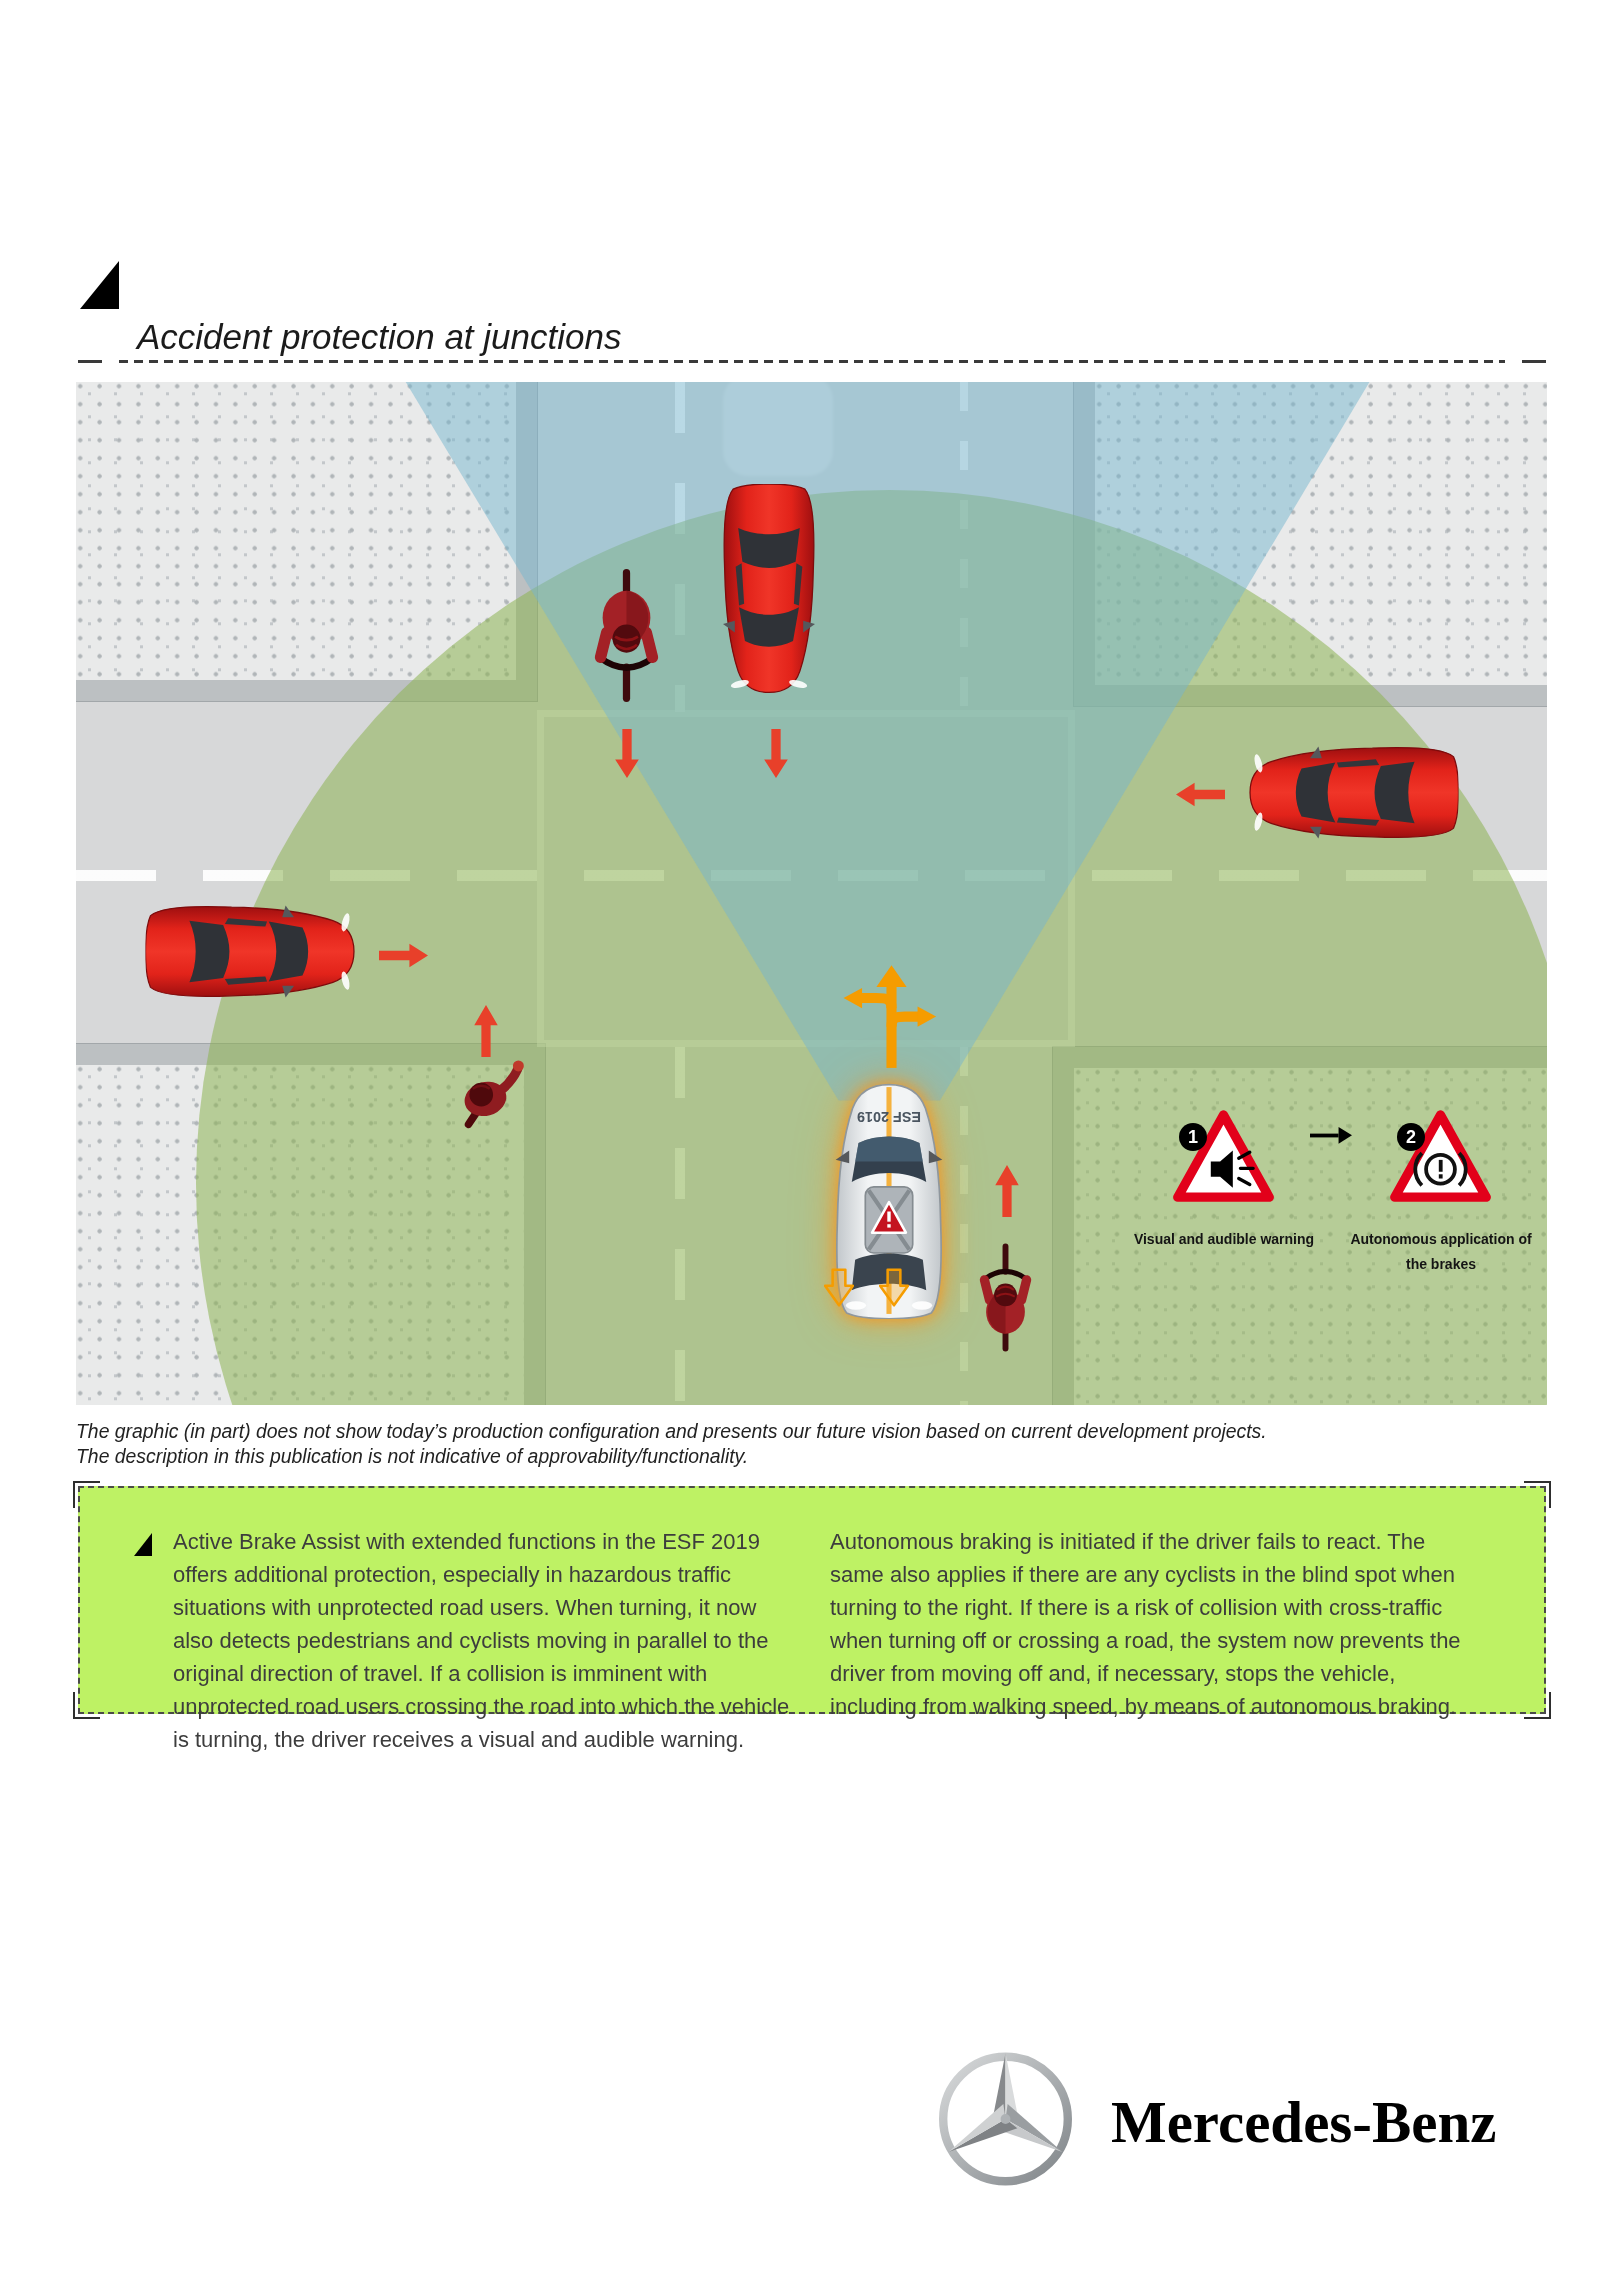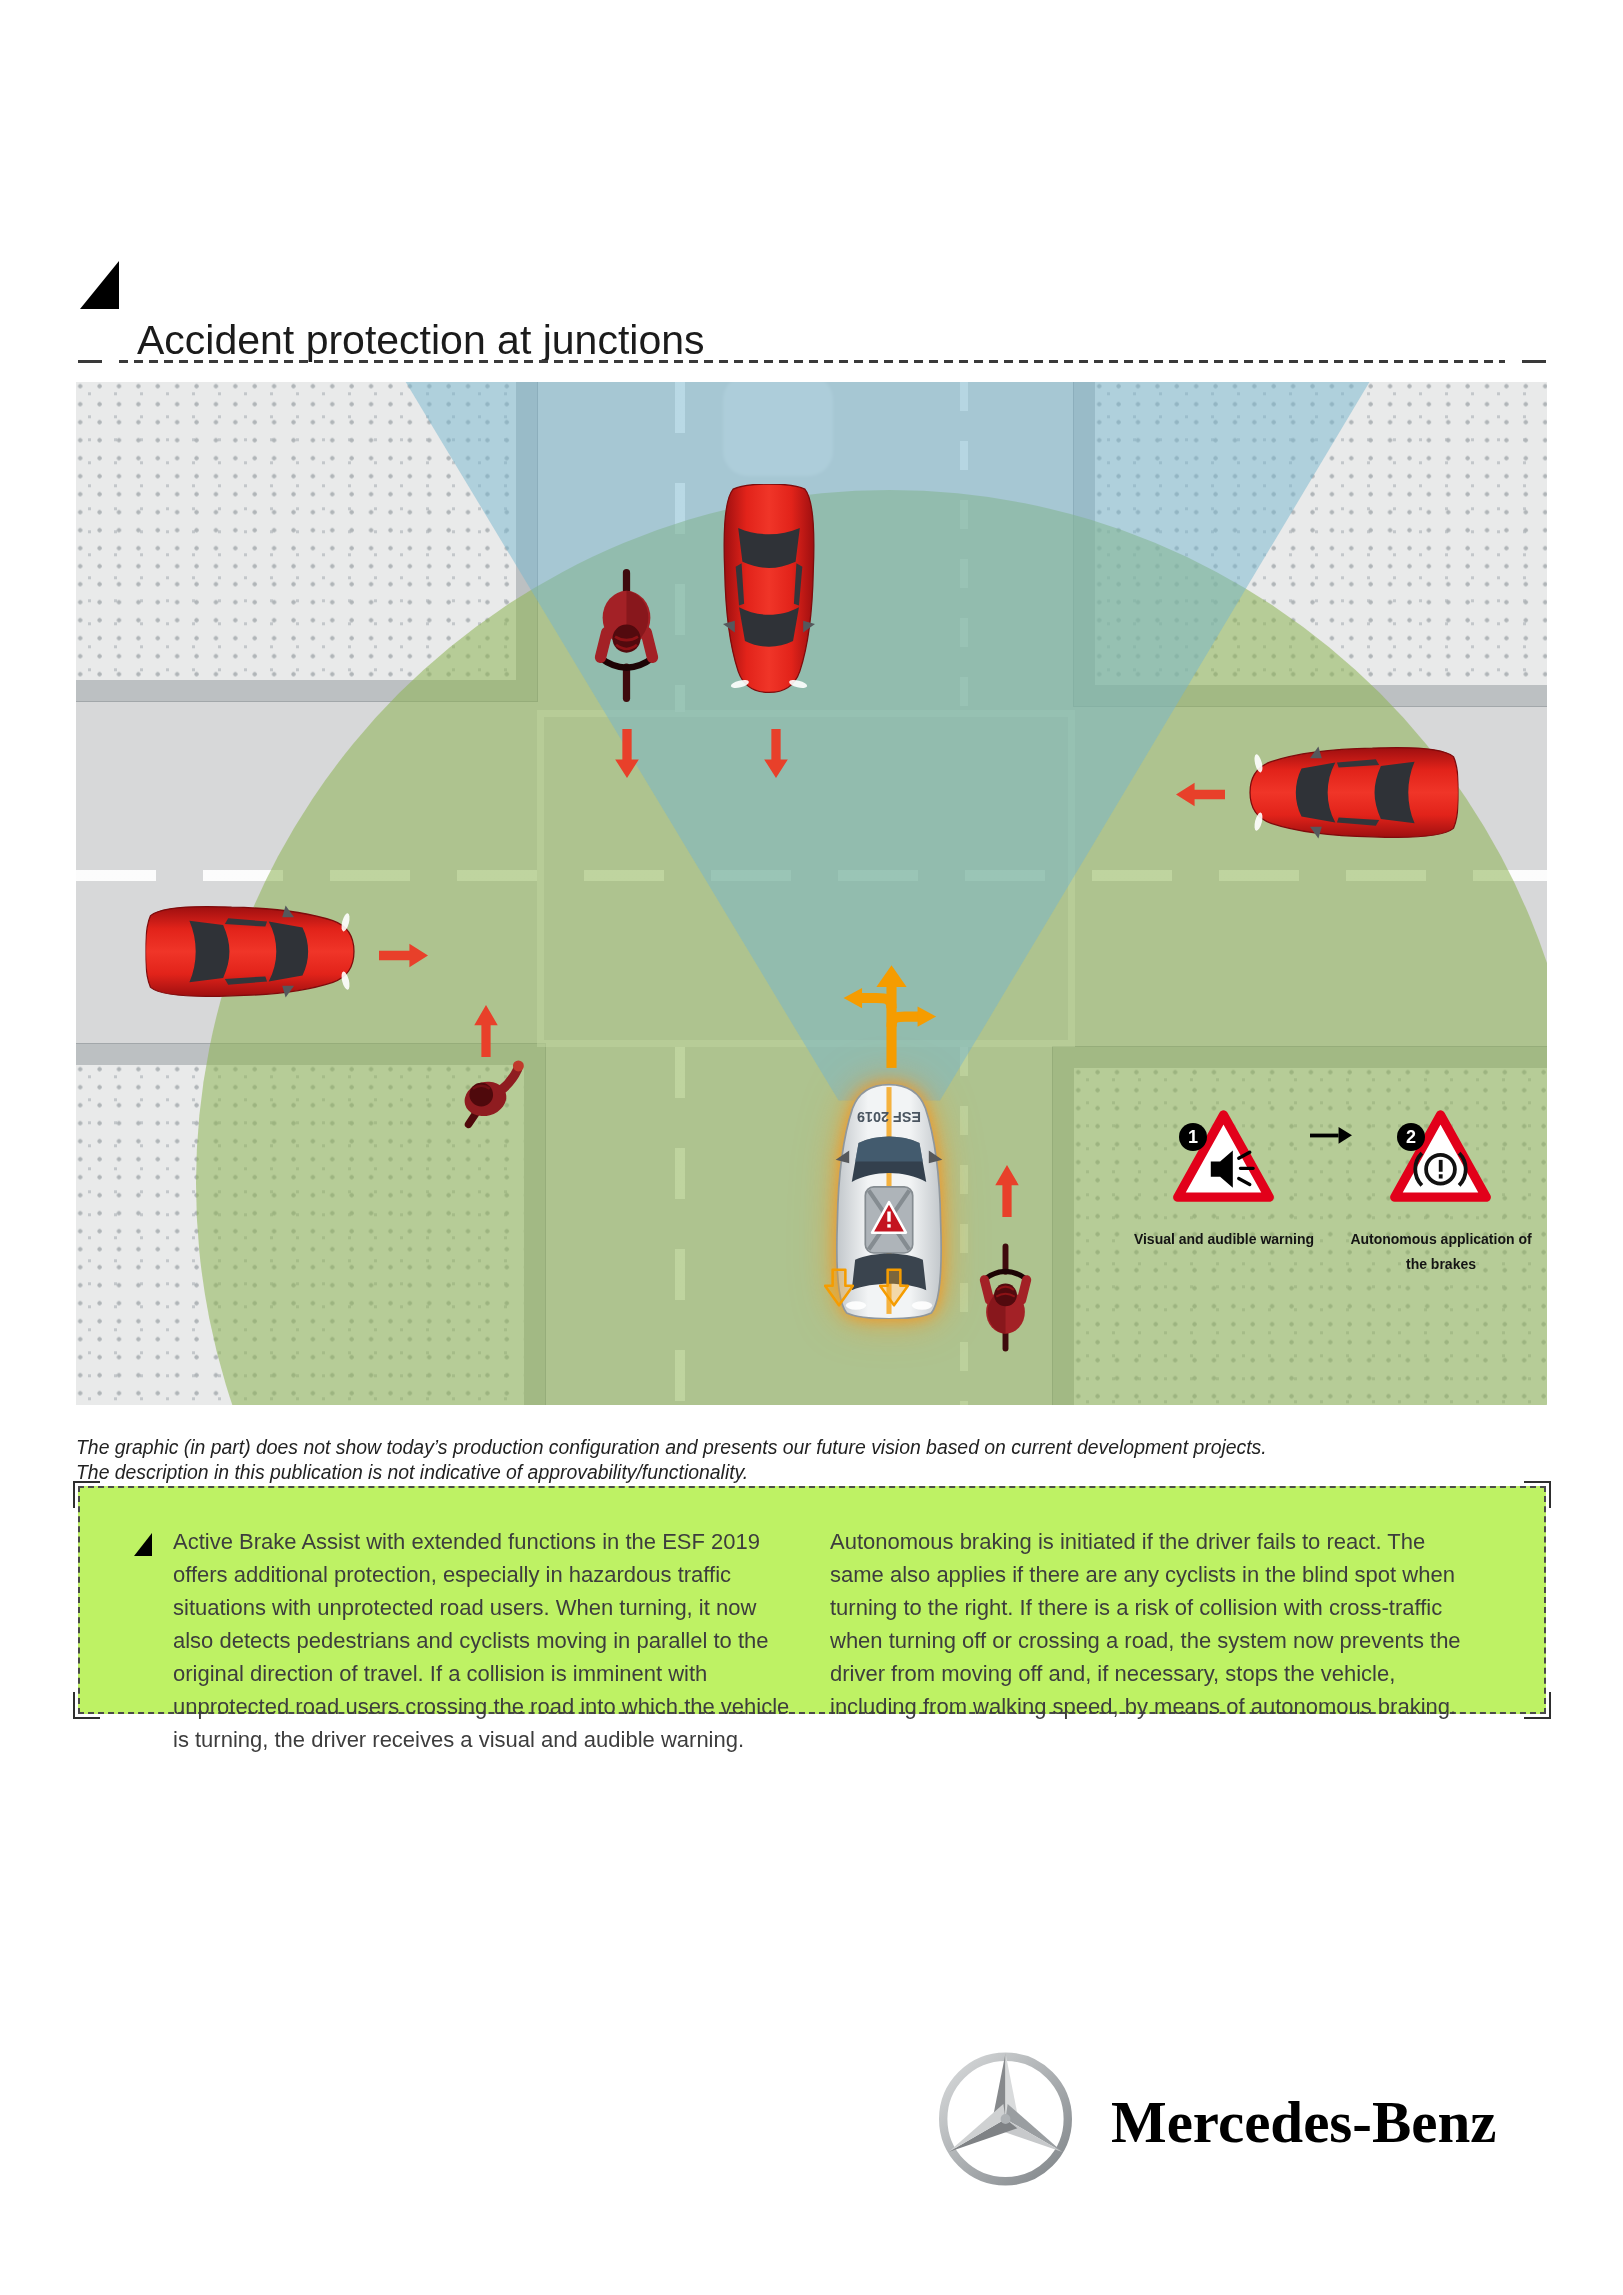--- a/index.html
+++ b/index.html
@@ -3,21 +3,21 @@
 <meta charset="utf-8">
 <style>
   html,body{margin:0;padding:0;background:#fff;}
   body{font-family:"Liberation Sans",sans-serif;color:#000;}
   #page{position:relative;width:1623px;height:2295px;background:#fff;overflow:hidden;}
   .abs{position:absolute;}
 
   
   .title-bullet{width:0;height:0;border-left:39px solid transparent;border-bottom:48px solid #000;}
   .page-title{font-size:47px;font-weight:bold;letter-spacing:-0.8px;color:#151515;white-space:nowrap;}
-  .page-subtitle{font-size:41px;font-weight:400;color:#1b1b1b;white-space:nowrap;}
+  .page-subtitle{font-size:35px;font-weight:400;color:#1b1b1b;white-space:nowrap;font-style:italic;}
 
   
   .frameline{height:2.5px;}
   .frameline .solid{position:absolute;left:0;top:0;width:24px;height:2.5px;background:#3a3a3a;}
   .frameline .dashes{position:absolute;left:41px;right:41px;top:0;height:2.5px;
      background:repeating-linear-gradient(90deg,#3a3a3a 0 9.3px,transparent 9.3px 15px);}
   .frameline .solid.r{left:auto;right:0;}
 
   
   #diagram{left:76px;top:382px;width:1471px;height:1023px;background:#d7d8d9;overflow:hidden;}
@@ -37,21 +37,21 @@
   .cone{z-index:4;}
   .actor{z-index:6;}
   .ego-glow{filter:drop-shadow(0 0 7.6px rgba(247,150,30,.95)) drop-shadow(0 0 18.6px rgba(247,150,30,.55));}
 
   
   .legend-badge{width:28px;height:28px;border-radius:50%;background:#000;color:#fff;font-size:18px;font-weight:bold;
      display:flex;align-items:center;justify-content:center;z-index:8;}
   .legend-label{font-size:14px;line-height:25px;font-weight:700;color:#141414;text-align:center;z-index:7;}
 
   
-  .disclaimer{font-size:19.4px;line-height:25px;font-style:italic;color:#222;margin-top:16px;}
+  .disclaimer{font-size:19.4px;line-height:25px;font-style:italic;color:#222;}
 
   
   #panel{left:78px;top:1486px;width:1468px;height:228px;background:#bef264;border:2.5px dashed #4a4a4a;box-sizing:border-box;}
   .corner{width:25px;height:25px;z-index:2;}
   .corner.tl{border-left:2.5px solid #2e2e2e;border-top:2.5px solid #2e2e2e;left:-6.8px;top:-6.8px;}
   .corner.tr{border-right:2.5px solid #2e2e2e;border-top:2.5px solid #2e2e2e;right:-6.8px;top:-6.8px;}
   .corner.bl{border-left:2.5px solid #2e2e2e;border-bottom:2.5px solid #2e2e2e;left:-6.8px;bottom:-6.8px;}
   .corner.br{border-right:2.5px solid #2e2e2e;border-bottom:2.5px solid #2e2e2e;right:-6.8px;bottom:-6.8px;}
   .body-bullet{width:0;height:0;border-left:18.6px solid transparent;border-bottom:23px solid #000;}
   .bodycol{font-size:22px;line-height:33px;color:#3d3d3d;}

